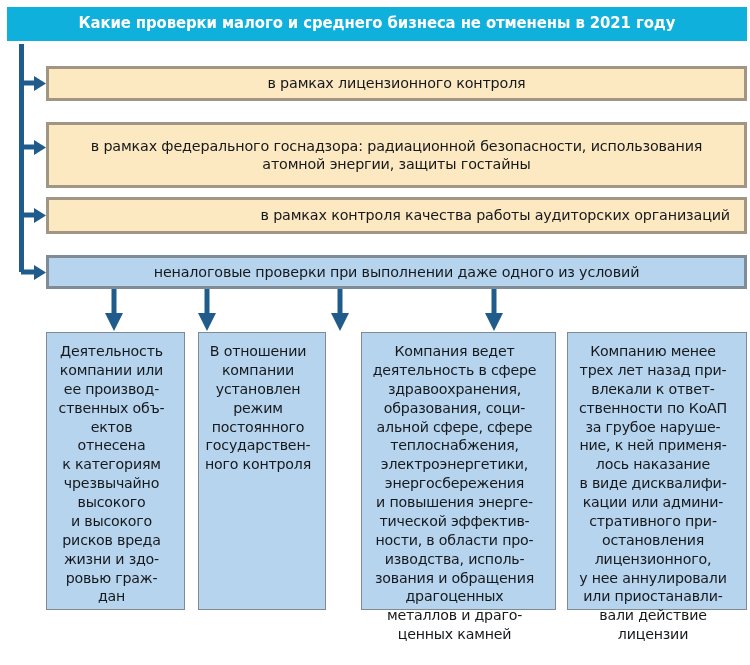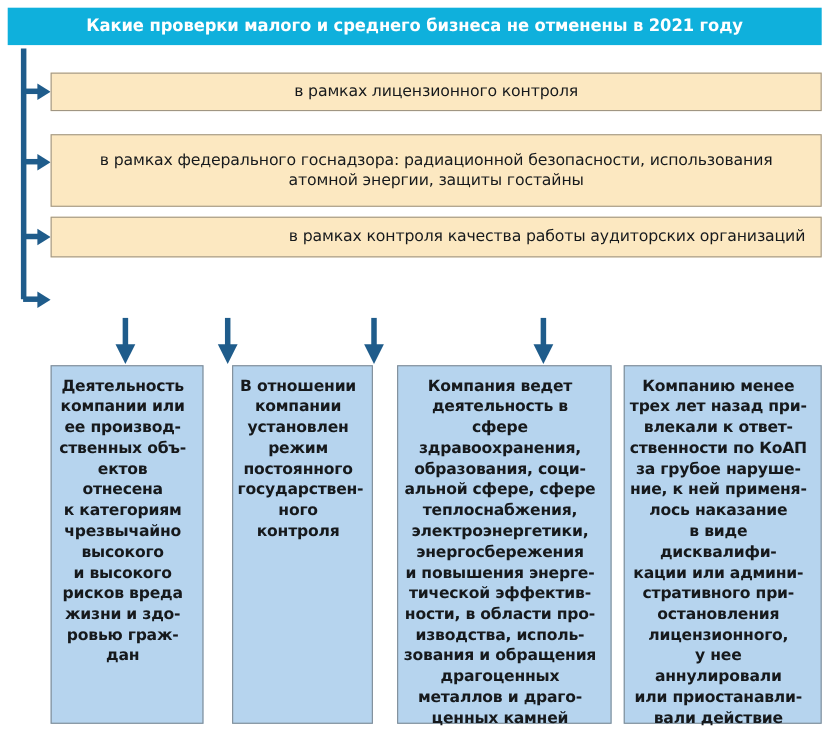--- a/index.html
+++ b/index.html
@@ -54,21 +54,21 @@
     width: 750px;
     height: 665px;
     pointer-events: none;
   }
 
   
   .row-box {
     position: absolute;
     left: 46px;
     width: 701px;
-    border: 1px solid #14532d;
+    border: 3px solid #14532d;
     display: flex;
     align-items: center;
     justify-content: center;
     padding: 2px 14px;
   }
   .row-box.cream {
     background: #FCE8C1;
     border-color: #A09683;
   }
   .row-box.blue {
@@ -85,38 +85,37 @@
 
   #box-license { top: 66px;  height: 35px; }
   #box-fedsup  { top: 122px; height: 66px; }
   #box-audit   { top: 197px; height: 37px; justify-content: flex-end; }
   #box-nontax  { top: 255px; height: 34px; }
 
   
   .cond-col {
     position: absolute;
     top: 332px;
-    height: 326px;
+    height: 278px;
     background: #B6D4EE;
     border: 1px solid #7E8B95;
     padding: 9px 12px 6px 4px;
-    font-weight: bold;
   }
   .cond-text {
     font-size: 14.2px;
     color: #16191c;
     text-align: center;
     line-height: 1.33;
     letter-spacing: -0.2px;
     white-space: pre-line;
     display: block;
   }
 
   #cond-col-0 { left: 46px;  width: 139px; }
-  #cond-col-1 { left: 211px; width: 128px; }
+  #cond-col-1 { left: 198px; width: 128px; }
   #cond-col-2 { left: 361px; width: 195px; }
   #cond-col-3 { left: 567px; width: 180px; }
 </style>
 </head>
 <body>
 
 <div id="infographic">
 
   <div class="header-bar">
     <div class="header-title">Какие проверки малого и среднего бизнеса не отменены в 2021 году</div>
@@ -169,20 +168,23 @@
   </div>
 
   <div id="box-fedsup" class="row-box cream">
     <span class="row-text">в рамках федерального госнадзора: радиационной безопасности, использования атомной энергии, защиты гостайны</span>
   </div>
 
   <div id="box-audit" class="row-box cream">
     <span class="row-text">в рамках контроля качества работы аудиторских организаций</span>
   </div>
 
+  <div id="box-nontax" class="row-box blue">
+    <span class="row-text">неналоговые проверки при выполнении даже одного из условий</span>
+  </div>
 
   <div id="cond-col-0" class="cond-col">
     <span class="cond-text">Деятельность
 компании или
 ее производ-
 ственных объ-
 ектов
 отнесена
 к категориям
 чрезвычайно

